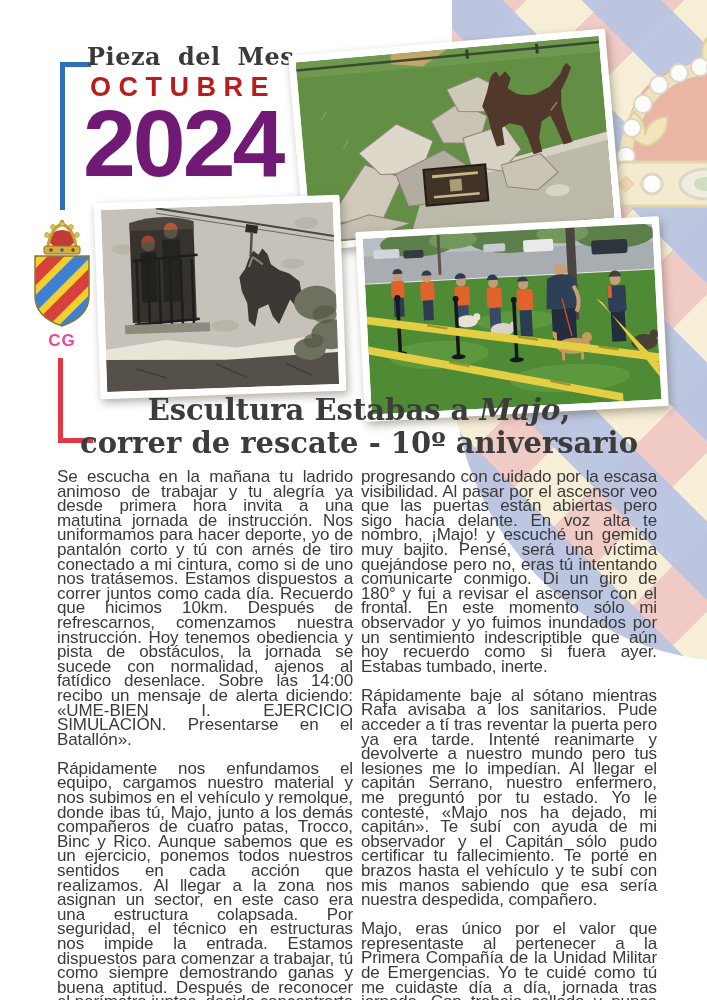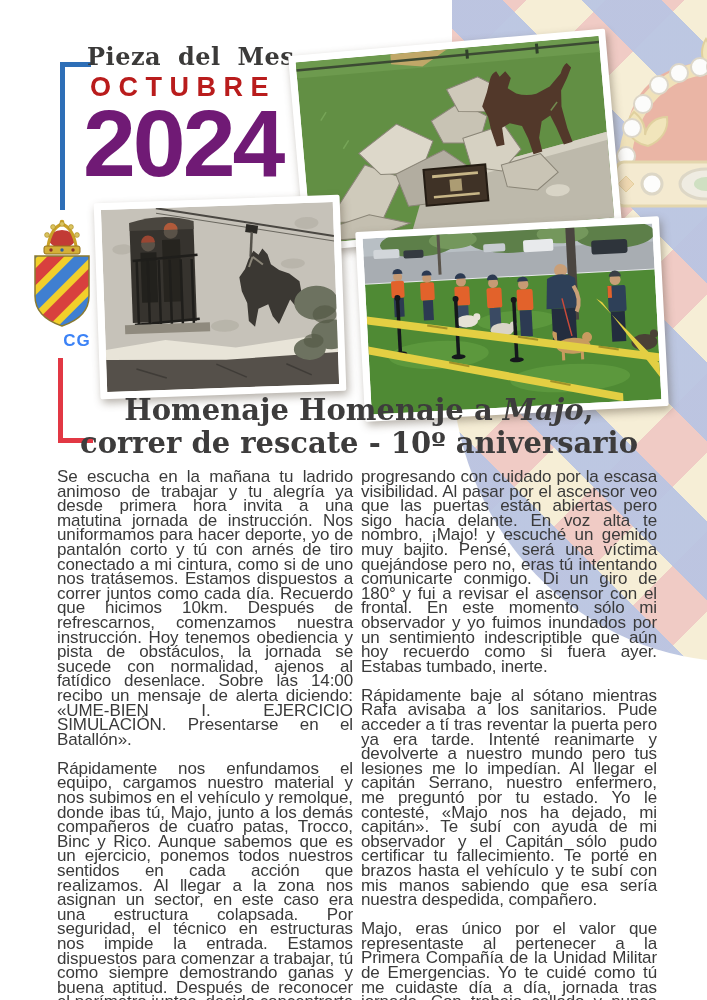--- a/index.html
+++ b/index.html
@@ -18,22 +18,22 @@
   .bracket-red{position:absolute;left:58px;top:358px;width:30px;height:80px;
     border-left:5px solid #e23844;border-bottom:5px solid #e23844;}
   .kicker{position:absolute;left:87px;top:42px;font-family:"DejaVu Serif",serif;
     font-weight:bold;font-size:24px;color:#3b3a39;word-spacing:8px;letter-spacing:.5px;}
   .month{position:absolute;left:90px;top:72px;font-weight:bold;font-size:27px;
     color:#b91c1c;letter-spacing:7.5px;}
   .year{position:absolute;left:83px;top:100px;font-weight:bold;font-size:95px;
     line-height:.92;color:#701a75;letter-spacing:-3px;}
   
   .emblem{position:absolute;left:32px;top:218px;width:60px;height:110px;}
-  .emblem-label{position:absolute;left:47px;top:331px;width:60px;text-align:center;
-    font-weight:bold;font-size:17px;letter-spacing:1px;color:#3b82f6;}
+  .emblem-label{position:absolute;left:32px;top:331px;width:60px;text-align:center;
+    font-weight:bold;font-size:17px;letter-spacing:1px;color:#ec4899;}
   
   .photo{position:absolute;background:#fff;padding:7px;border-radius:2px;
     box-shadow:2px 4px 9px rgba(90,80,65,.45);}
   .photo svg{display:block;}
   .photo-sculpture{left:296px;top:42px;transform:rotate(-5deg);z-index:3;}
   .photo-bw{left:97px;top:199px;transform:rotate(-2deg);z-index:4;}
   .photo-ceremony{left:360px;top:224px;transform:rotate(-3deg);z-index:5;}
   
   .article-title{position:absolute;left:34px;top:394px;width:650px;text-align:center;z-index:6;
     font-family:"DejaVu Serif",serif;font-weight:bold;font-size:29px;line-height:33px;color:#3d3c3c;}
@@ -300,21 +300,21 @@
         <line x1="60" y1="90" x2="80" y2="94"></line>
           <line x1="150" y1="106" x2="170" y2="110"></line>
           <line x1="230" y1="120" x2="250" y2="124"></line>
         <line x1="80" y1="128" x2="100" y2="133"></line>
           <line x1="180" y1="152" x2="200" y2="157"></line>
       </g>
     </svg>
   </div>
 
   <div class="article-title">
-    <div><span>Homenaje Homenaje a </span><span class="em">Majo</span><span>,</span></div>
+    <div><span>Escultura Estabas a </span><span class="em">Majo</span><span>,</span></div>
     <div>correr de rescate - 10º aniversario</div>
   </div>
 
   <div class="columns">
     <div class="col">
       <p>Se escucha en la mañana tu ladrido animoso de trabajar y tu alegría ya desde primera hora invita a una matutina jornada de instrucción. Nos uniformamos para hacer deporte, yo de pantalón corto y tú con arnés de tiro conectado a mi cintura, como si de uno nos tratásemos. Estamos dispuestos a correr juntos como cada día. Recuerdo que hicimos 10km. Después de refrescarnos, comenzamos nuestra instrucción. Hoy tenemos obediencia y pista de obstáculos, la jornada se sucede con normalidad, ajenos al fatídico desenlace. Sobre las 14:00 recibo un mensaje de alerta diciendo: «UME-BIEN I. EJERCICIO SIMULACIÓN. Presentarse en el Batallón».</p>
       <p>Rápidamente nos enfundamos el equipo, cargamos nuestro material y nos subimos en el vehículo y remolque, donde ibas tú, Majo, junto a los demás compañeros de cuatro patas, Trocco, Binc y Rico. Aunque sabemos que es un ejercicio, ponemos todos nuestros sentidos en cada acción que realizamos. Al llegar a la zona nos asignan un sector, en este caso era una estructura colapsada. Por seguridad, el técnico en estructuras nos impide la entrada. Estamos dispuestos para comenzar a trabajar, tú como siempre demostrando ganas y buena aptitud. Después de reconocer el perímetro juntos, decido concentrarte en una puerta donde muestras interés. ¡Busca, Majo! Esas serian mis últimas palabras. Saliste rápidamente como siempre, deseando encontrar alguna señal de vida. Después de ocho minutos de búsqueda te escucho desde fuera cómo progresas en el interior de la estructura. Para mí era complicado dirigirte, ya que no veía lo que habías registrado. Hubo unos minutos que dejé de oirte, parecía raro porque no viniste a mi llamada. Repetí tu nombre varias veces pero seguía sin oirte ni verte. Me dirigí al técnico en estructuras y a mi observador y decido entrar. En este momento soy consciente de que algo no iba bien. Mi observador, Rafa, me sigue en la distancia revisando y</p>
     </div>
     <div class="col">
       <p>progresando con cuidado por la escasa visibilidad. Al pasar por el ascensor veo que las puertas están abiertas pero sigo hacia delante. En voz alta te nombro, ¡Majo! y escuché un gemido muy bajito. Pensé, será una víctima quejándose pero no, eras tú intentando comunicarte conmigo. Di un giro de 180° y fui a revisar el ascensor con el frontal. En este momento sólo mi observador y yo fuimos inundados por un sentimiento indescriptible que aún hoy recuerdo como si fuera ayer. Estabas tumbado, inerte.</p>

